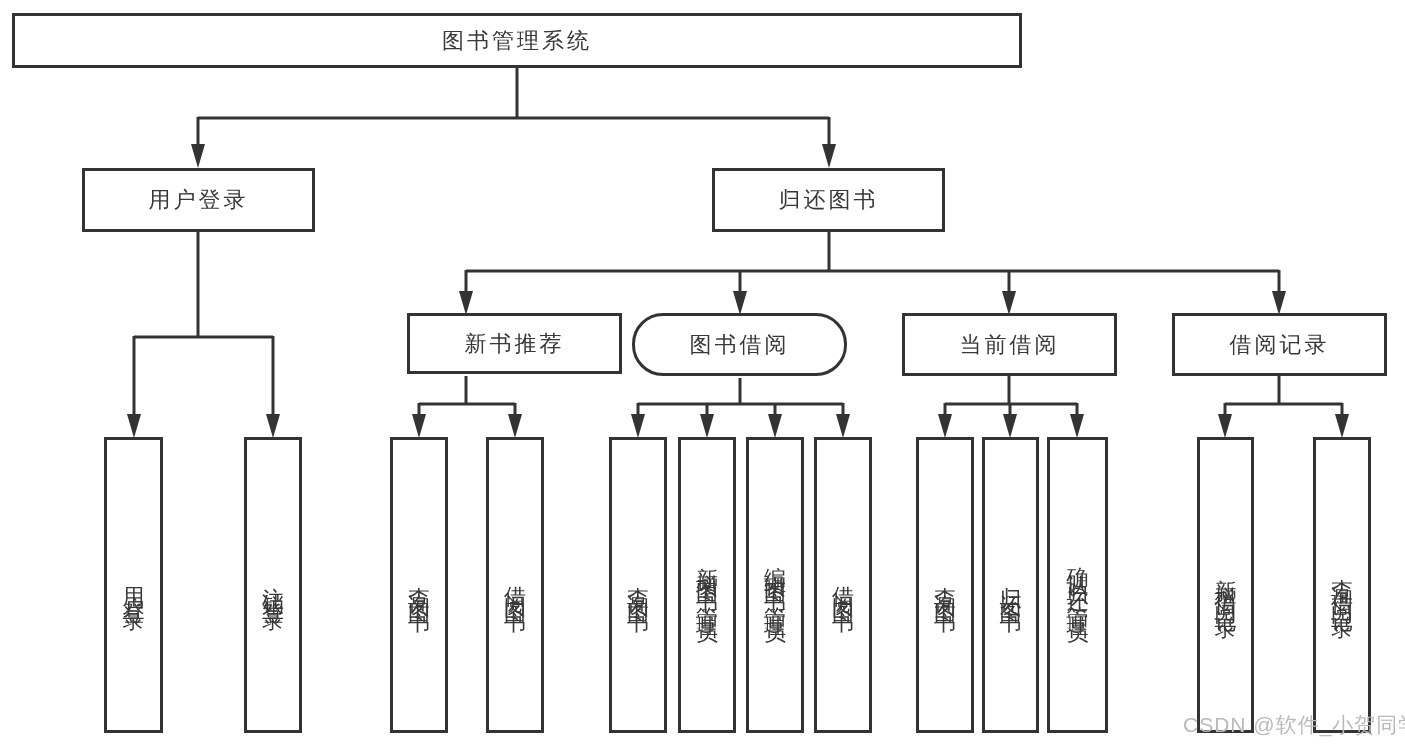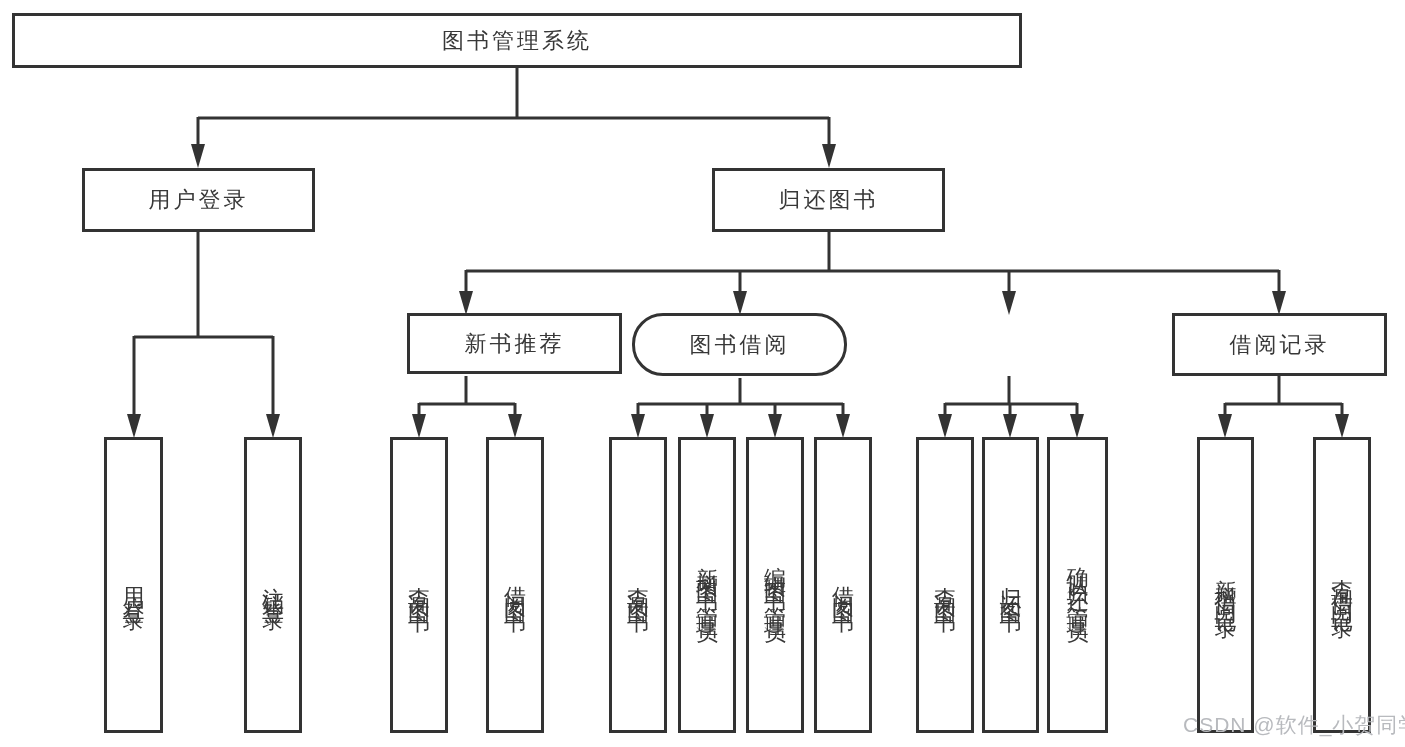--- a/index.html
+++ b/index.html
@@ -107,20 +107,23 @@
   <div class="box h" style="left:712px;top:168px;width:233px;height:64px;">
     <span>归还图书</span>
   </div>
 
   <div class="box h" style="left:359px;top:313px;width:215px;height:61px;margin-left:48px;">
     <span>新书推荐</span>
   </div>
   <div class="box h" style="left:632px;top:313px;width:215px;height:63px;border-radius:31px;">
     <span>图书借阅</span>
   </div>
+  <div class="box h" style="left:902px;top:313px;width:215px;height:63px;">
+    <span>当前借阅</span>
+  </div>
   <div class="box h" style="left:1172px;top:313px;width:215px;height:63px;">
     <span>借阅记录</span>
   </div>
 
   <div class="box v" style="left:104px;top:437px;width:59px;height:296px;">
     <span>用户登录</span>
   </div>
   <div class="box v" style="left:244px;top:437px;width:58px;height:296px;">
     <span>注销登录</span>
   </div>

